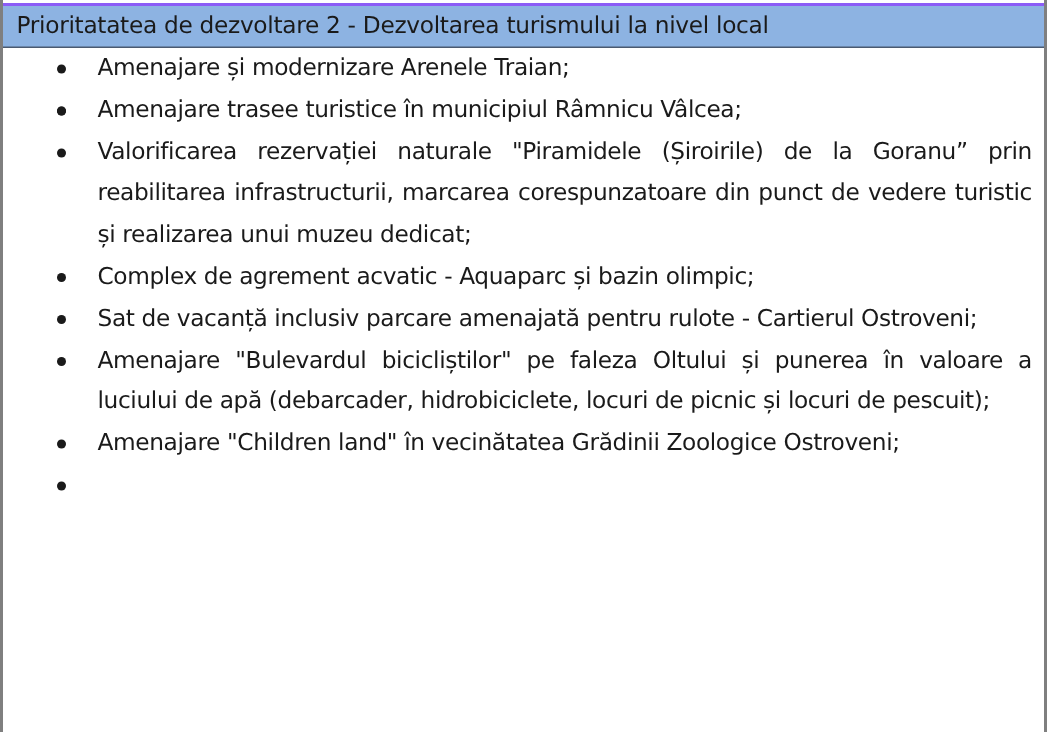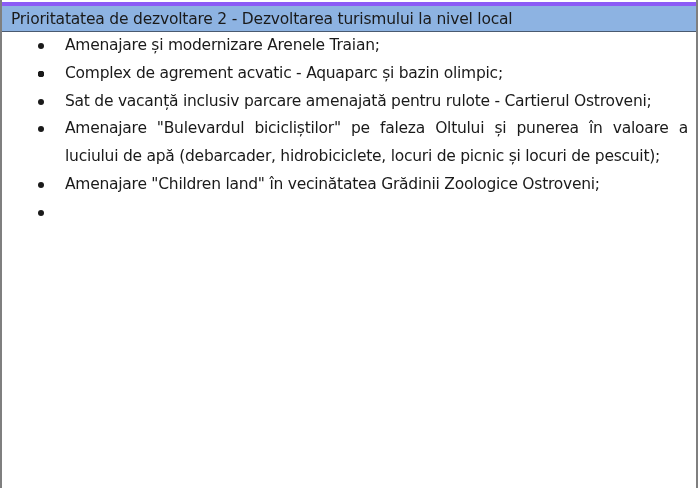--- a/index.html
+++ b/index.html
@@ -28,21 +28,21 @@
       border-right: 2px solid #7f7f7f;
       box-sizing: border-box;
     }
     .header-row {
       position: absolute;
       left: 0;
       top: 2px;
       width: 100%;
       height: 30px;
       background: #8db3e2;
-      border-top: 4px solid #8b5cf6;
+      border-top: 2px solid #8b5cf6;
       border-bottom: 1px solid #4a5a70;
       box-sizing: border-box;
     }
     .header-title {
       position: absolute;
       left: 9px;
       top: 4px;
       font-size: 15.5px;
       letter-spacing: -0.2px;
       white-space: nowrap;
@@ -99,20 +99,25 @@
       <ul class="list">
         <li class="item">
             <span class="bullet"></span>
             <span class="item-text">Amenajare și modernizare Arenele Traian;</span>
           </li>
         <li class="item">
             <span class="bullet"></span>
           </li>
         <li class="item">
             <span class="bullet"></span>
+            <span class="item-text">Amenajare trasee turistice în municipiul Râmnicu Vâlcea;</span>
+          </li>
+        <li class="item">
+            <span class="bullet"></span>
+            <span class="item-text">Valorificarea rezervației naturale "Piramidele (Șiroirile) de la Goranu” prin reabilitarea infrastructurii, marcarea corespunzatoare din punct de vedere turistic și realizarea unui muzeu dedicat;</span>
           </li>
         <li class="item">
             <span class="bullet"></span>
             <span class="item-text">Complex de agrement acvatic - Aquaparc și bazin olimpic;</span>
           </li>
         <li class="item">
             <span class="bullet"></span>
             <span class="item-text">Sat de vacanță inclusiv parcare amenajată pentru rulote - Cartierul Ostroveni;</span>
           </li>
         <li class="item">

